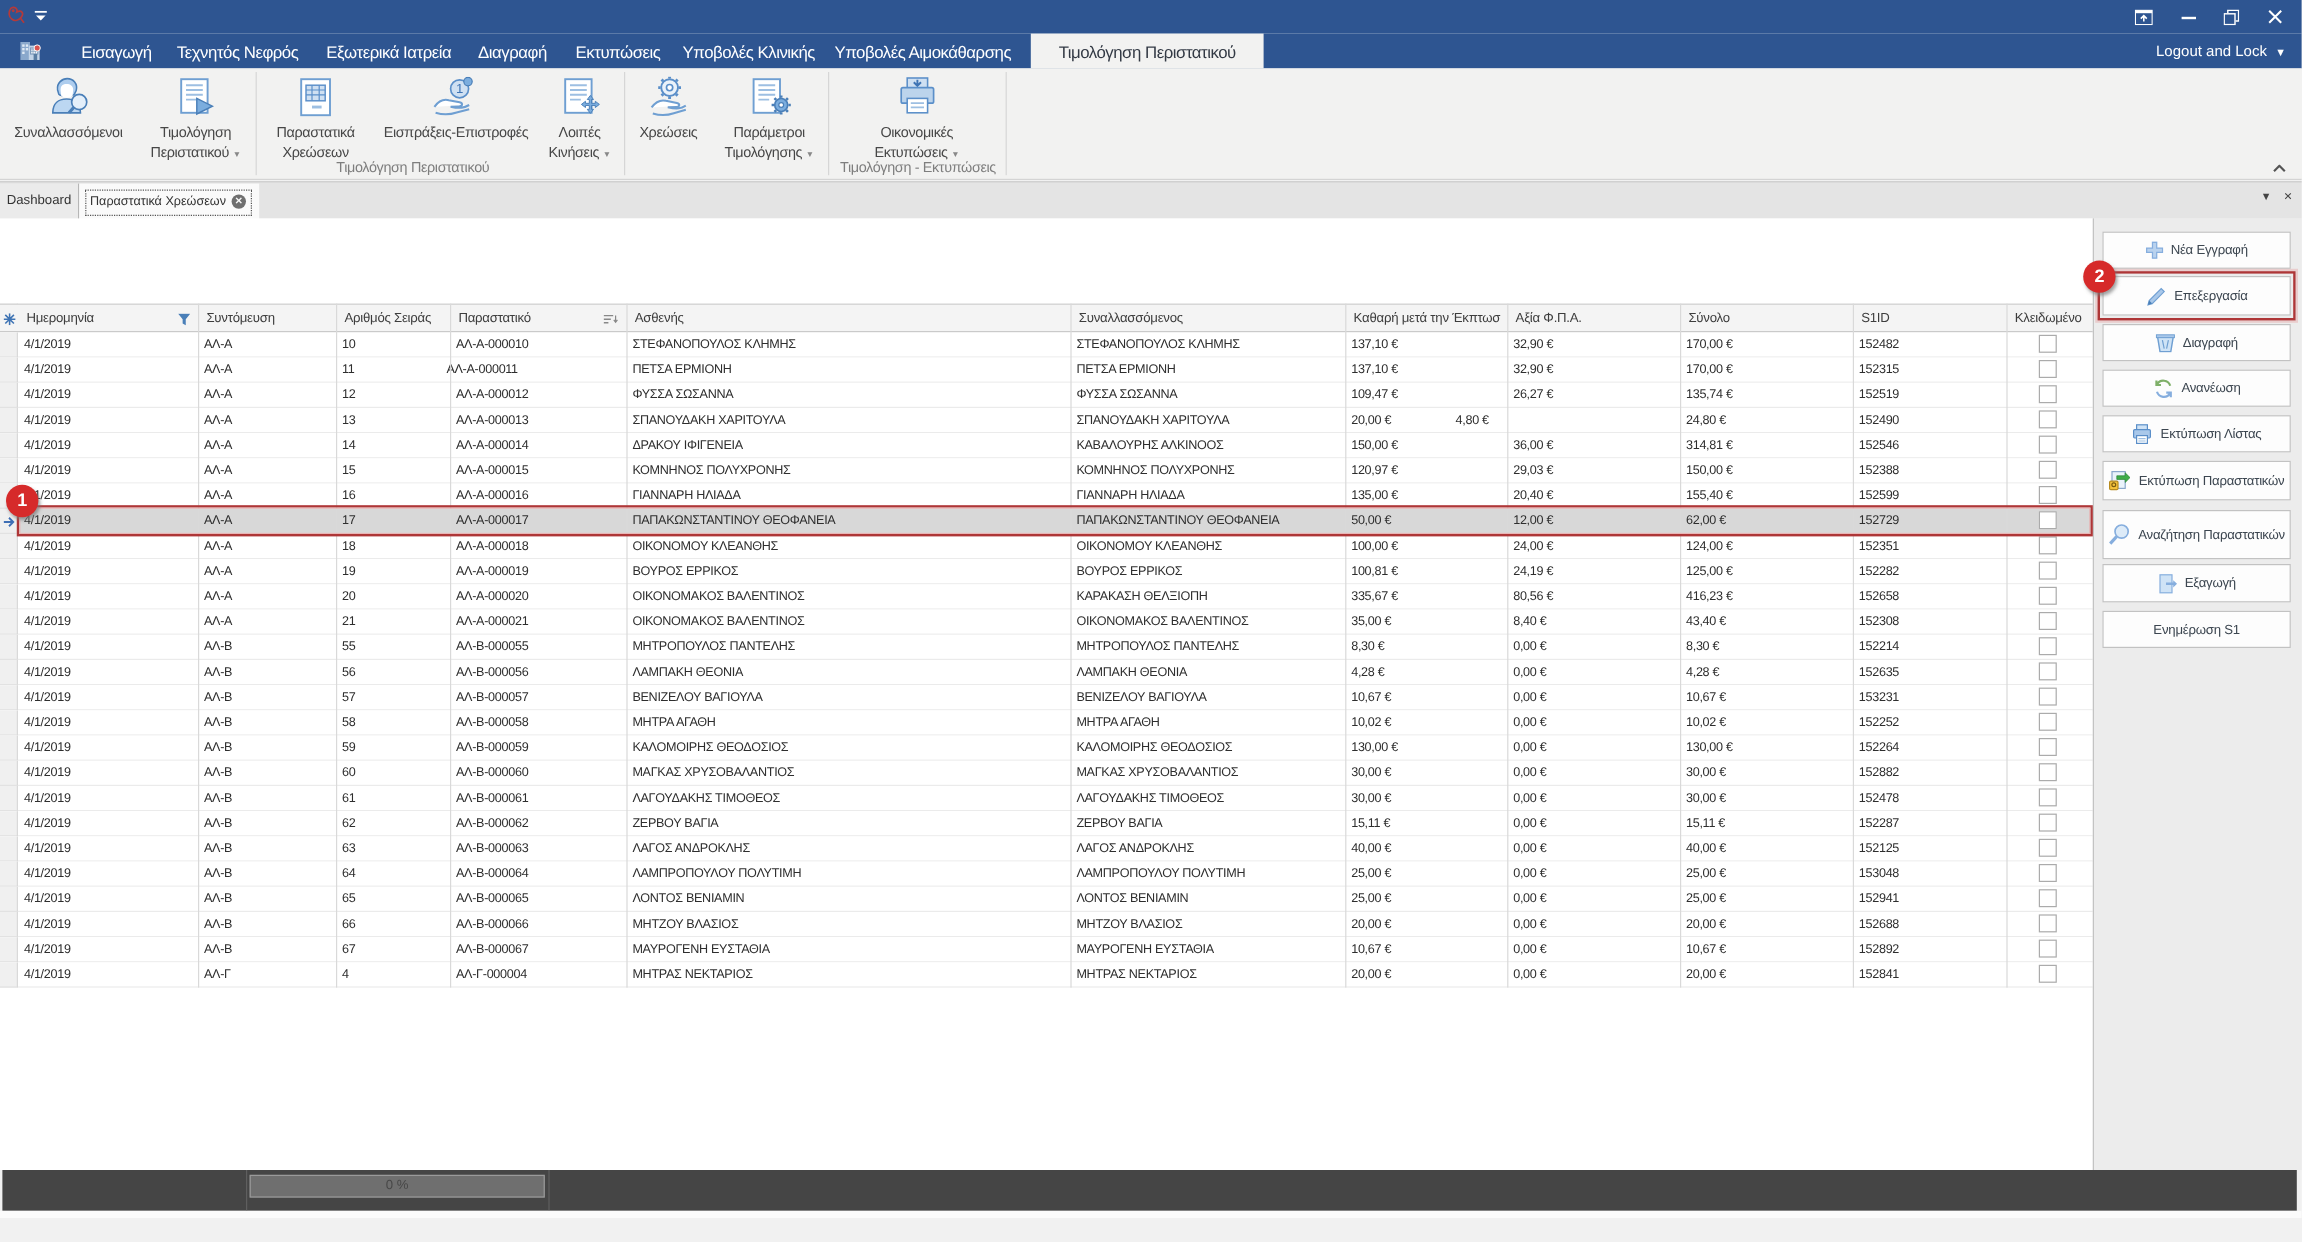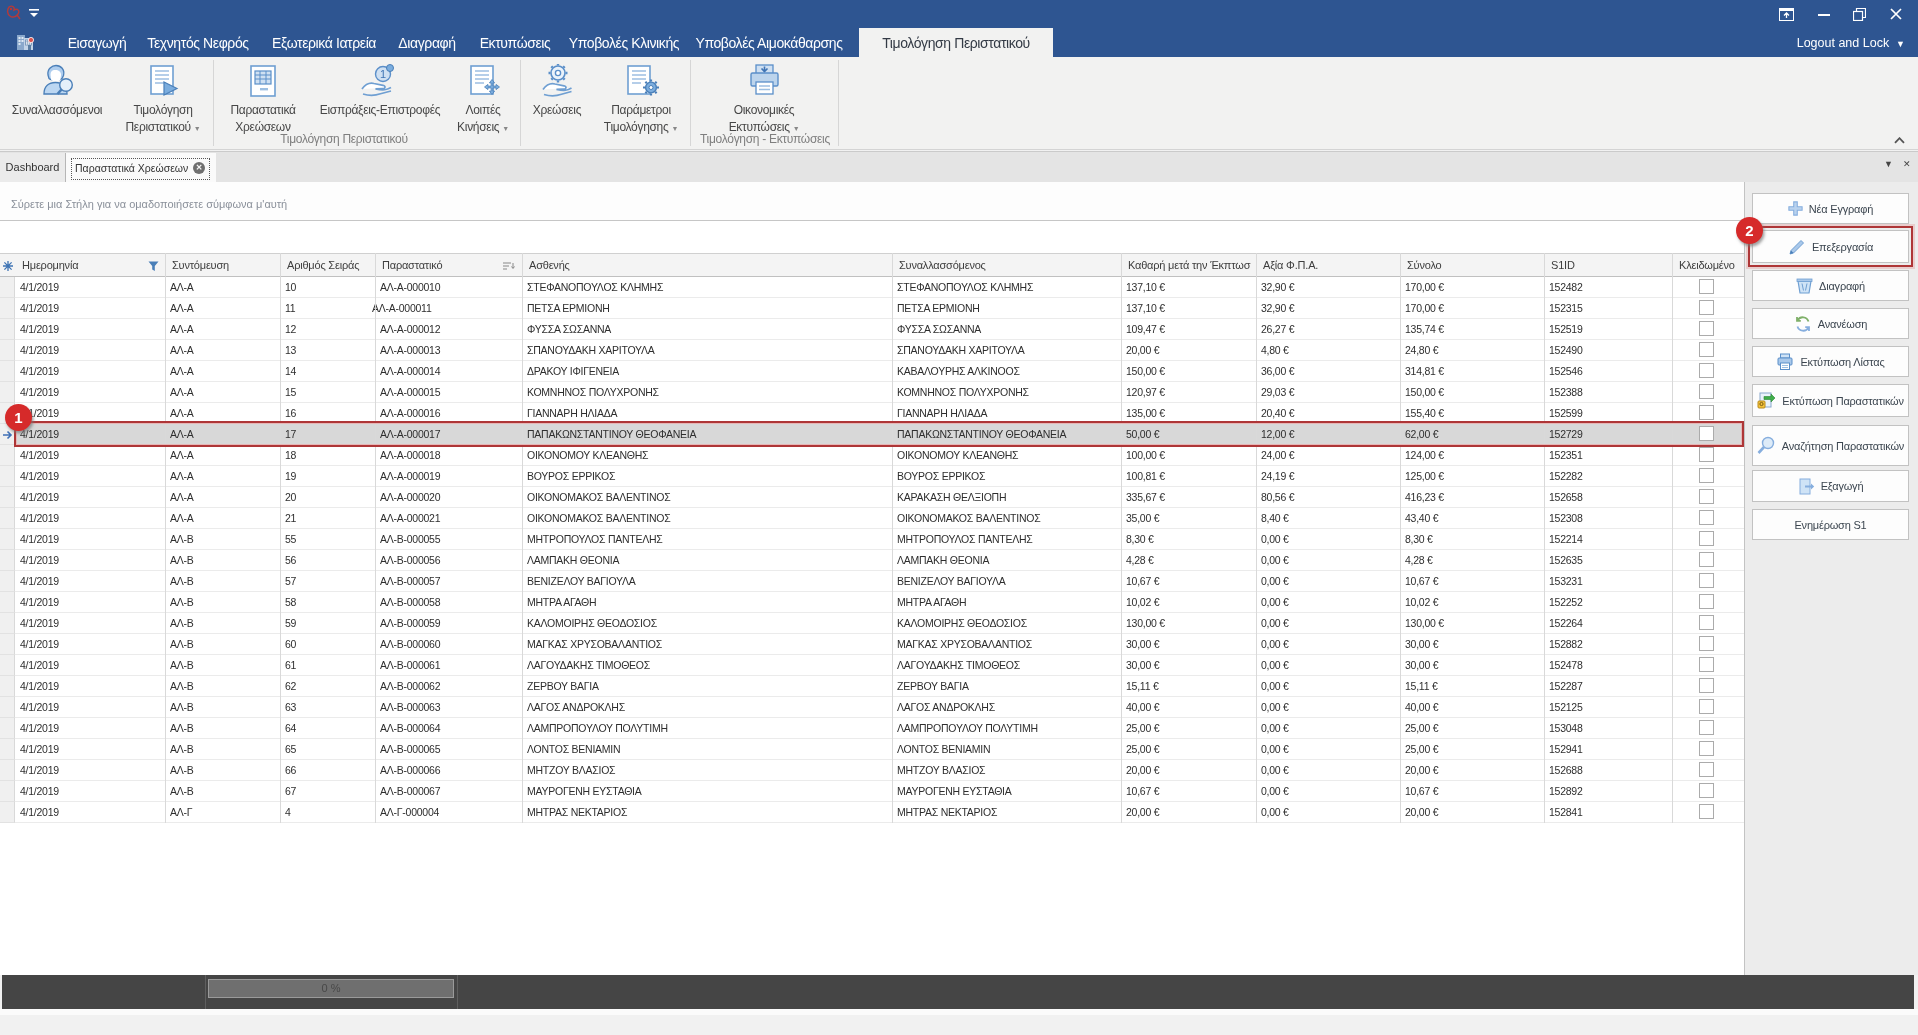--- a/index.html
+++ b/index.html
@@ -216,23 +216,20 @@
   <div id="activetab">
         <div class="inner"></div>
         <span class="txt">Παραστατικά Χρεώσεων</span>
         <span class="cls">✕</span>
       </div>
   <div class="tabctl" style="left:1884px">▼</div>
   <div class="tabctl" style="left:1903px">✕</div>
 </div>
 
 <div id="gridpanel">
-  <div id="groupbar">
-        <span>Σύρετε μια Στήλη για να ομαδοποιήσετε σύμφωνα μ'αυτή</span>
-      </div>
   <div id="indcol"></div>
   <div id="ghead">
     <svg class="abs" style="left:3px;top:7px" width="10" height="10" viewBox="0 0 10 10">
           <path d="M5 0 V10 M0 5 H10 M1.4 1.4 L8.6 8.6 M8.6 1.4 L1.4 8.6" stroke="#3f74b4" stroke-width="1.3"></path>
         </svg>
     <span class="h" style="left:22px">Ημερομηνία</span>
     <svg class="abs" style="left:148px;top:7px" width="11" height="11" viewBox="0 0 11 11">
           <path d="M0.5 0.5 H10.5 L6.8 5 V10 L4.2 8.5 V5 Z" fill="#4a7fb8"></path>
         </svg>
     <span class="h" style="left:172px">Συντόμευση</span>
@@ -305,21 +302,21 @@
         <i class="ind"></i>
       </div>
 <div class="row" style="top:158px">
         <span style="left:20px">4/1/2019</span>
         <span style="left:170px">ΑΛ-Α</span>
         <span style="left:285px">13</span>
         <span style="left:380px">ΑΛ-Α-000013</span>
         <span style="left:527px">ΣΠΑΝΟΥΔΑΚΗ ΧΑΡΙΤΟΥΛΑ</span>
         <span style="left:897px">ΣΠΑΝΟΥΔΑΚΗ ΧΑΡΙΤΟΥΛΑ</span>
         <span style="left:1126px">20,00 €</span>
-        <span style="left:1261px">4,80 €</span>
+        <span style="left:1213px">4,80 €</span>
         <span style="left:1405px">24,80 €</span>
         <span style="left:1549px">152490</span>
         <i class="cb" style="left:1699px"></i>
         <i class="ind"></i>
       </div>
 <div class="row" style="top:179px">
         <span style="left:20px">4/1/2019</span>
         <span style="left:170px">ΑΛ-Α</span>
         <span style="left:285px">14</span>
         <span style="left:380px">ΑΛ-Α-000014</span>

